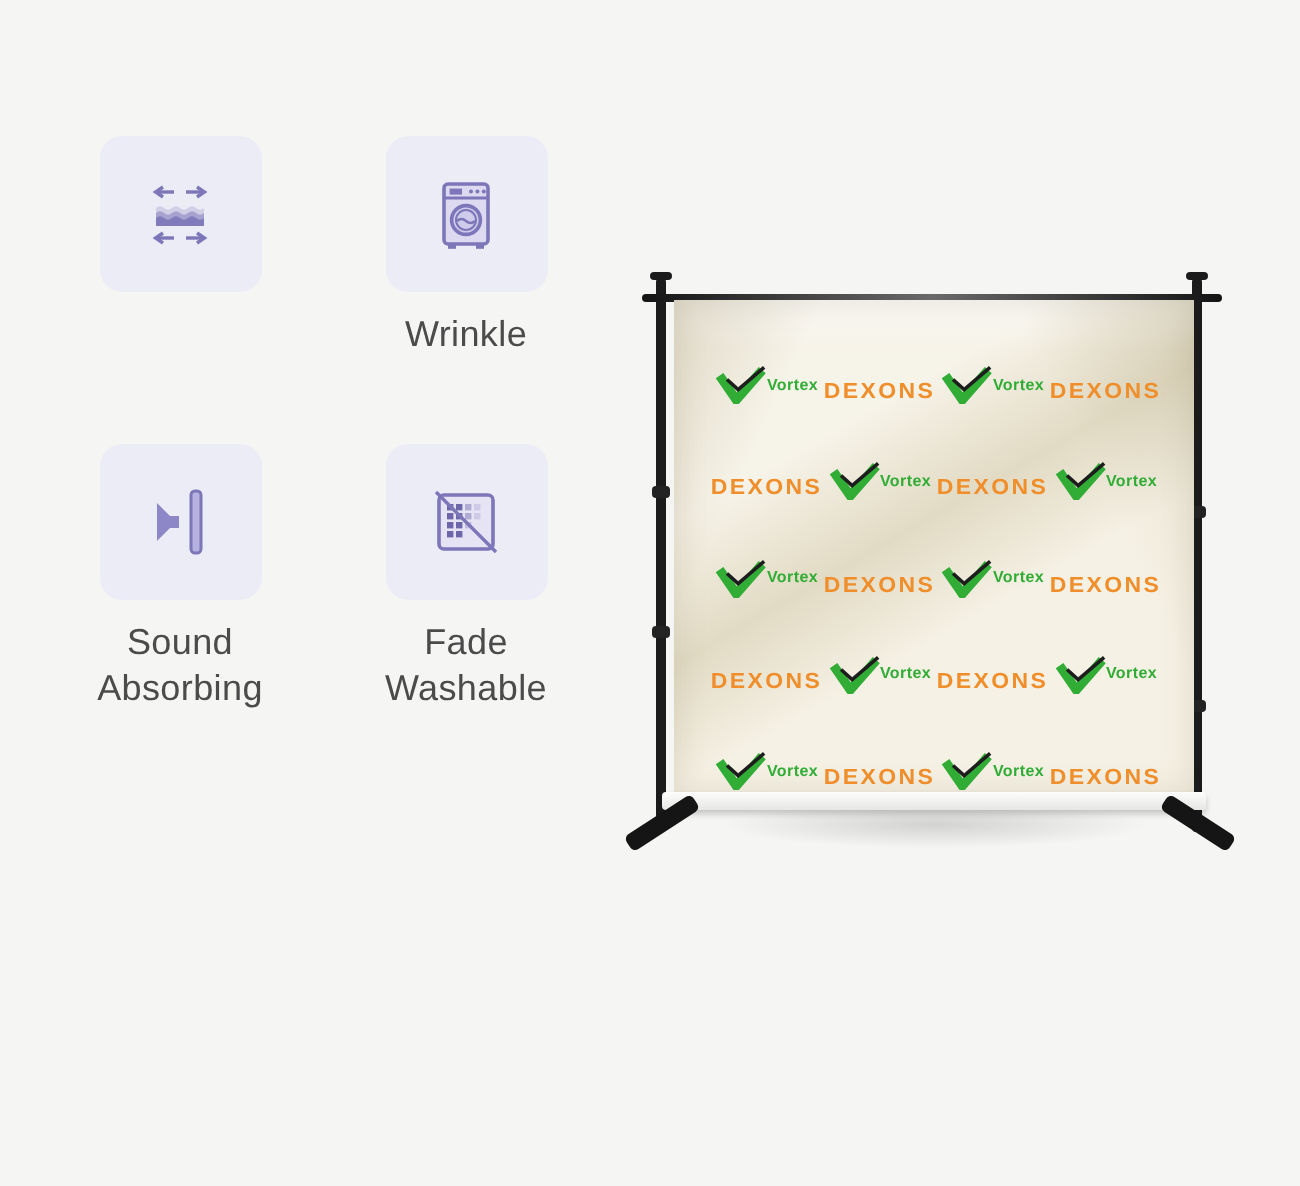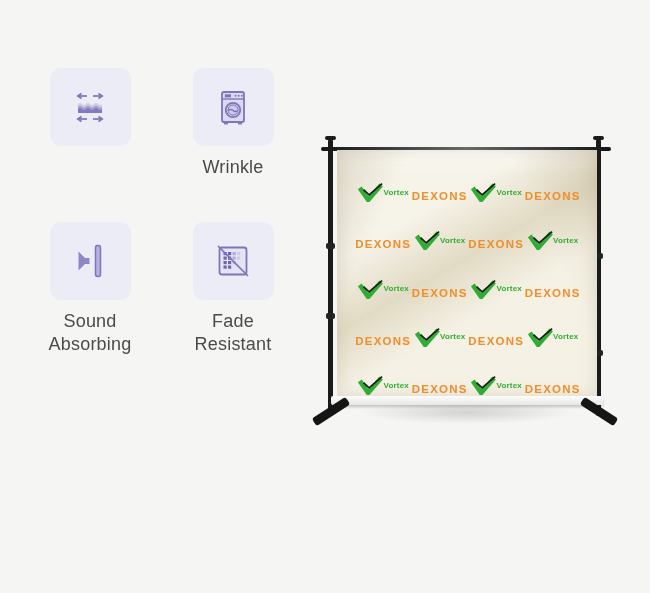--- a/index.html
+++ b/index.html
@@ -154,21 +154,21 @@
             <rect x="14.5" y="24" width="3.2" height="3.2"></rect>
               <rect x="19" y="24" width="3.2" height="3.2"></rect>
             <rect x="23.5" y="24" width="3.2" height="3.2" opacity=".3"></rect>
             <rect x="14.5" y="28.5" width="3.2" height="3.2"></rect>
               <rect x="19" y="28.5" width="3.2" height="3.2"></rect>
           </g>
           <line x1="9" y1="9" x2="39" y2="39" stroke="#7d76b8" stroke-width="1.7"></line>
         </svg>
       </div>
       <div class="feature-label">Fade
-Resistant</div>
+Washable</div>
     </div>
 
 
   </div>
 
   <div class="stage">
     <div class="ground-shadow"></div>
 
     <div class="pole-cap left"></div>
     <div class="pole-cap right"></div>

